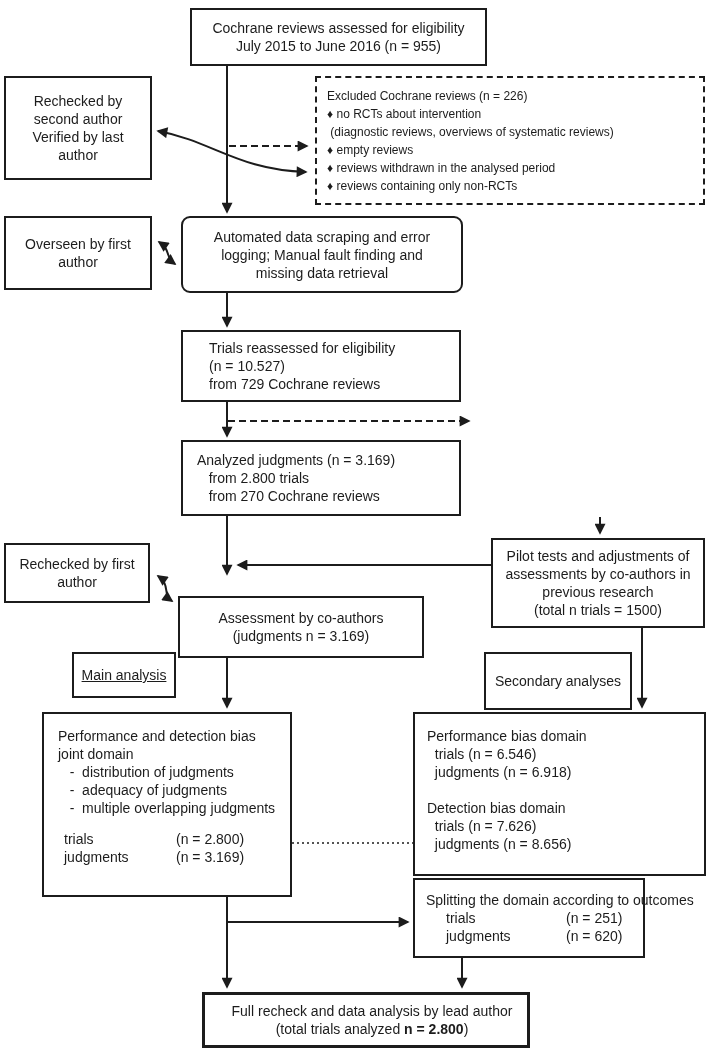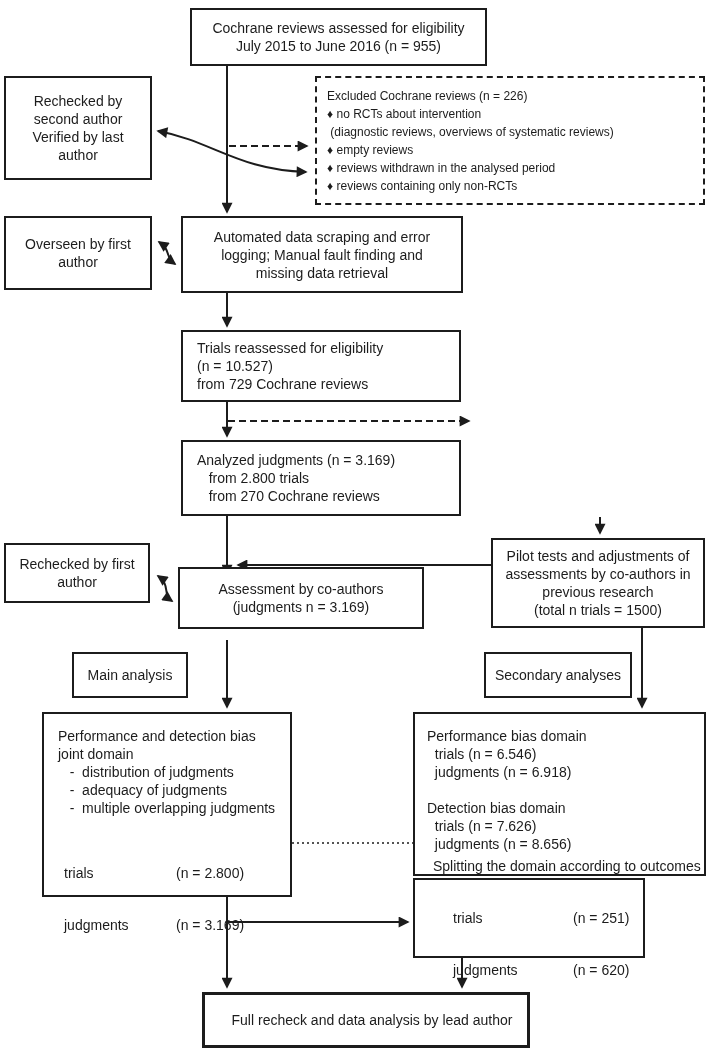--- a/index.html
+++ b/index.html
@@ -18,36 +18,36 @@
   .center{align-items:center;text-align:center;}
   .left{align-items:flex-start;text-align:left;}
   .pre{white-space:pre;}
   .dashed{border-style:dashed;}
   .thick{border-width:3px;padding-left:12px;}
 
   #b-eligibility{left:168px;top:8px;width:297px;height:58px;margin-left:22px;}
   #b-rechecked-second{left:4px;top:76px;width:148px;height:104px;}
   #b-excluded{left:315px;top:76px;width:390px;height:129px;padding-left:10px;font-size:12px;}
   #b-overseen{left:4px;top:216px;width:148px;height:74px;}
-  #b-automated{left:181px;top:216px;width:282px;height:77px;}
-  #b-trials-reassessed{left:181px;top:330px;width:280px;height:72px;padding-left:14px;}
+  #b-automated{left:181px;top:216px;width:282px;height:77px;border-radius:9px;}
+  #b-trials-reassessed{left:181px;top:330px;width:280px;height:72px;padding-left:26px;}
   #b-observed{left:477px;top:330px;width:229px;height:187px;padding-left:9px;font-size:13.6px;}
   #b-analyzed{left:181px;top:440px;width:280px;height:76px;padding-left:14px;}
   #b-rechecked-first{left:4px;top:543px;width:146px;height:60px;}
-  #b-assessment{left:178px;top:567px;width:246px;height:62px;}
+  #b-assessment{left:178px;top:596px;width:246px;height:62px;}
   #b-pilot{left:491px;top:538px;width:214px;height:90px;}
-  #b-main-analysis{left:72px;top:652px;width:116px;height:46px;}
-  #b-secondary{left:484px;top:652px;width:148px;height:46px;}
+  #b-main-analysis{left:72px;top:652px;width:104px;height:46px;text-decoration:underline;}
+  #b-secondary{left:484px;top:652px;width:148px;height:58px;}
   #b-joint{left:42px;top:712px;width:250px;height:185px;justify-content:flex-start;padding:13px 0 4px 14px;}
   #b-bias-domains{left:413px;top:712px;width:293px;height:164px;justify-content:flex-start;padding:13px 8px 0 12px;}
-  #b-splitting{left:413px;top:878px;width:232px;height:80px;padding-left:18px;justify-content:center;}
+  #b-splitting{left:413px;top:878px;width:232px;height:80px;padding-left:11px;justify-content:center;}
   #b-full-recheck{left:202px;top:992px;width:328px;height:56px;}
 
   .nrows{margin-top:13px;margin-left:6px;}
-  .nrow{display:flex;margin-top:34px;}
+  .nrow{display:flex;}
   .nrow .lab{width:112px;}
   #b-splitting .nrows{margin-top:0;margin-left:20px;}
   #b-splitting .nrow .lab{width:120px;}
   b{font-weight:bold;}
 </style>
 </head>
 <body>
 
 <div id="stage">
 
@@ -188,15 +188,16 @@
       </div>
       <div class="nrow">
         <span class="lab">judgments</span>
         <span>(n = 620)</span>
       </div>
     </div>
   </div>
 
   <div class="box center thick" id="b-full-recheck">
     <div>Full recheck and data analysis by lead author</div>
+    <div><span>(total trials analyzed </span><b>n = 2.800</b><span>)</span></div>
   </div>
 
 </div>
 
 </body></html>

